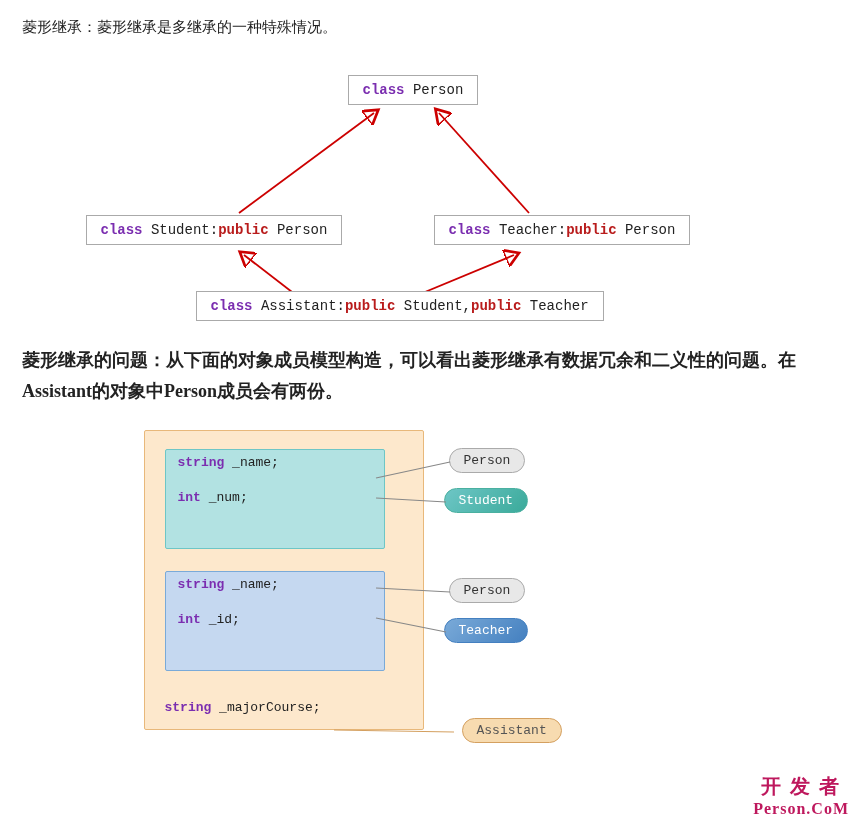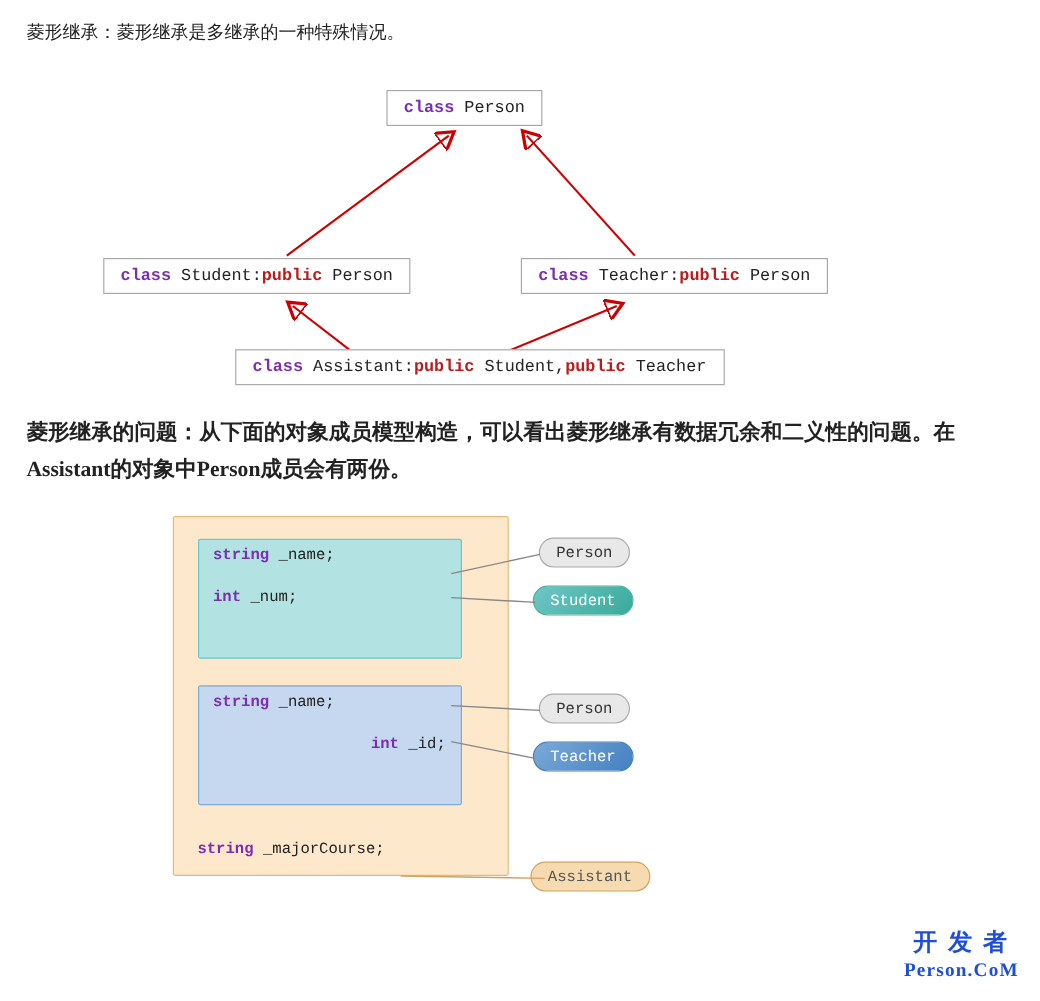--- a/index.html
+++ b/index.html
@@ -132,21 +132,21 @@
       border-color: #d4a060;
       color: #555;
     }
 
     
     .branding {
       position: absolute;
       bottom: 14px;
       right: 18px;
       text-align: center;
-      color: #1d4ed8;
+      color: #be185d;
       font-size: 18px;
       font-weight: bold;
       line-height: 1.3;
     }
     .branding .line1 { font-size: 20px; letter-spacing: 2px; }
     .branding .line2 { font-size: 16px; letter-spacing: 1px; }
 
     .string-bottom {
       position: absolute;
       left: 20px;
@@ -174,21 +174,21 @@
 
     <line x1="215" y1="158" x2="350" y2="58" stroke="#cc0000" stroke-width="1.8" marker-end="url(#arrowRed)"></line>
 
     <line x1="505" y1="158" x2="415" y2="58" stroke="#cc0000" stroke-width="1.8" marker-end="url(#arrowRed)"></line>
 
     <line x1="290" y1="254" x2="220" y2="200" stroke="#cc0000" stroke-width="1.8" marker-end="url(#arrowRed)"></line>
 
     <line x1="360" y1="254" x2="490" y2="200" stroke="#cc0000" stroke-width="1.8" marker-end="url(#arrowRed)"></line>
   </svg>
 
-  <div class="class-box" style="left: 298px; top: 20px;">
+  <div class="class-box" style="left: 324px; top: 20px;">
     <span class="kw">class</span> Person
   </div>
 
   <div class="class-box" style="left: 62px; top: 160px;">
     <span class="kw">class</span> Student:<span class="kw2">public</span> Person
   </div>
 
   <div class="class-box" style="left: 172px; top: 236px;">
     <span class="kw">class</span> Assistant:<span class="kw2">public</span> Student,<span class="kw2">public</span> Teacher
   </div>
@@ -212,21 +212,21 @@
       </div>
       <div class="code-line" style="margin-top:10px;">
         <span class="kw">int</span><span> _num;</span>
       </div>
     </div>
 
     <div class="inner-blue">
       <div class="code-line">
         <span class="kw">string</span><span> _name;</span>
       </div>
-      <div class="code-line" style="margin-top:10px;text-align:right;">
+      <div class="code-line" style="margin-top:10px;">
         <span class="kw">int</span><span> _id;</span>
       </div>
     </div>
 
     <div class="string-bottom">
       <span class="kw">string</span><span> _majorCourse;</span>
     </div>
   </div>
 
   <div class="label-pill" style="left: 315px; top: 28px;">
@@ -238,21 +238,21 @@
   </div>
 
   <div class="label-pill" style="left: 315px; top: 158px;">
     <span>Person</span>
   </div>
 
   <div class="label-pill blue" style="left: 310px; top: 198px;">
     <span>Teacher</span>
   </div>
 
-  <div class="label-pill peach" style="left: 308px; top: 298px;">
+  <div class="label-pill peach" style="left: 328px; top: 298px;">
     <span>Assistant</span>
   </div>
 
   <svg style="position:absolute;top:0;left:0;width:100%;height:100%;pointer-events:none;">
 
     <line x1="242" y1="58" x2="316" y2="42" stroke="#888" stroke-width="1.2"></line>
 
     <line x1="242" y1="78" x2="312" y2="82" stroke="#888" stroke-width="1.2"></line>
 
     <line x1="242" y1="168" x2="316" y2="172" stroke="#888" stroke-width="1.2"></line>

